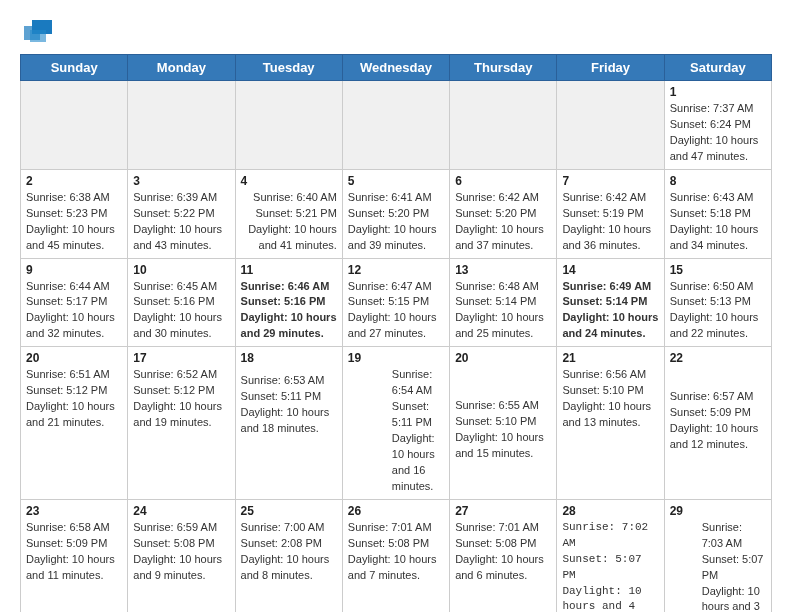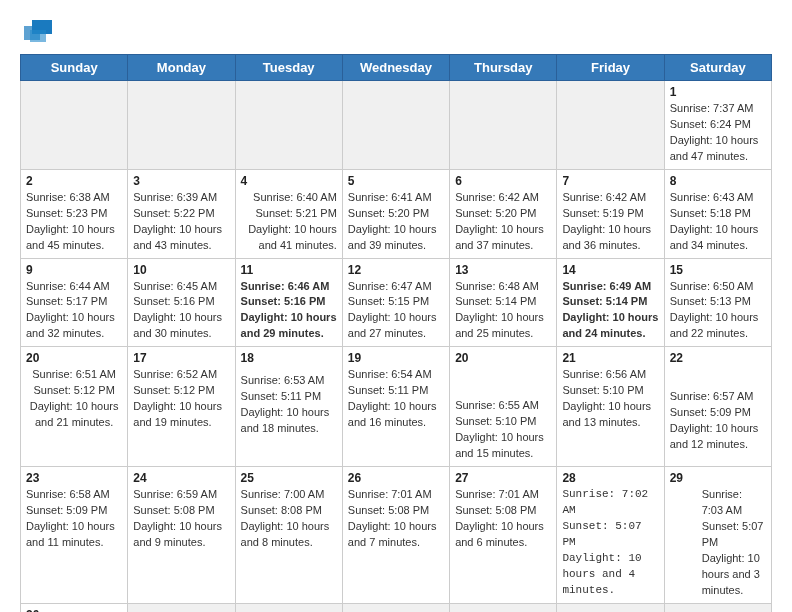--- a/index.html
+++ b/index.html
@@ -229,39 +229,39 @@
           <td>
             <span class="day-num">15</span>
             <div class="day-info" style="white-space: pre-line;">Sunrise: 6:50 AM
 Sunset: 5:13 PM
 Daylight: 10 hours and 22 minutes.</div>
           </td>
         </tr>
         <tr>
           <td>
             <span class="day-num">20</span>
-            <div class="day-info" style="white-space: pre-line; text-align: center;">Sunrise: 6:51 AM
+            <div class="day-info" style="white-space: pre-line;">Sunrise: 6:51 AM
 Sunset: 5:12 PM
 Daylight: 10 hours and 21 minutes.</div>
           </td>
           <td>
             <span class="day-num">17</span>
             <div class="day-info" style="white-space: pre-line;">Sunrise: 6:52 AM
 Sunset: 5:12 PM
 Daylight: 10 hours and 19 minutes.</div>
           </td>
           <td>
             <span class="day-num">18</span>
             <div class="day-info" style="white-space: pre-line; margin-top: 8px;">Sunrise: 6:53 AM
 Sunset: 5:11 PM
 Daylight: 10 hours and 18 minutes.</div>
           </td>
           <td>
             <span class="day-num">19</span>
-            <div class="day-info" style="white-space: pre-line;">Sunrise: 6:54 AM
+            <div class="day-info" style="white-space: pre-line; margin-left: 44px;">Sunrise: 6:54 AM
 Sunset: 5:11 PM
 Daylight: 10 hours and 16 minutes.</div>
           </td>
           <td>
             <span class="day-num">20</span>
             <div class="day-info" style="white-space: pre-line; margin-top: 33px;">Sunrise: 6:55 AM
 Sunset: 5:10 PM
 Daylight: 10 hours and 15 minutes.</div>
           </td>
           <td>
@@ -286,21 +286,21 @@
           </td>
           <td>
             <span class="day-num">24</span>
             <div class="day-info" style="white-space: pre-line;">Sunrise: 6:59 AM
 Sunset: 5:08 PM
 Daylight: 10 hours and 9 minutes.</div>
           </td>
           <td>
             <span class="day-num">25</span>
             <div class="day-info" style="white-space: pre-line;">Sunrise: 7:00 AM
-Sunset: 8:08 PM
+Sunset: 2:08 PM
 Daylight: 10 hours and 8 minutes.</div>
           </td>
           <td>
             <span class="day-num">26</span>
             <div class="day-info" style="white-space: pre-line;">Sunrise: 7:01 AM
 Sunset: 5:08 PM
 Daylight: 10 hours and 7 minutes.</div>
           </td>
           <td>
             <span class="day-num">27</span>

